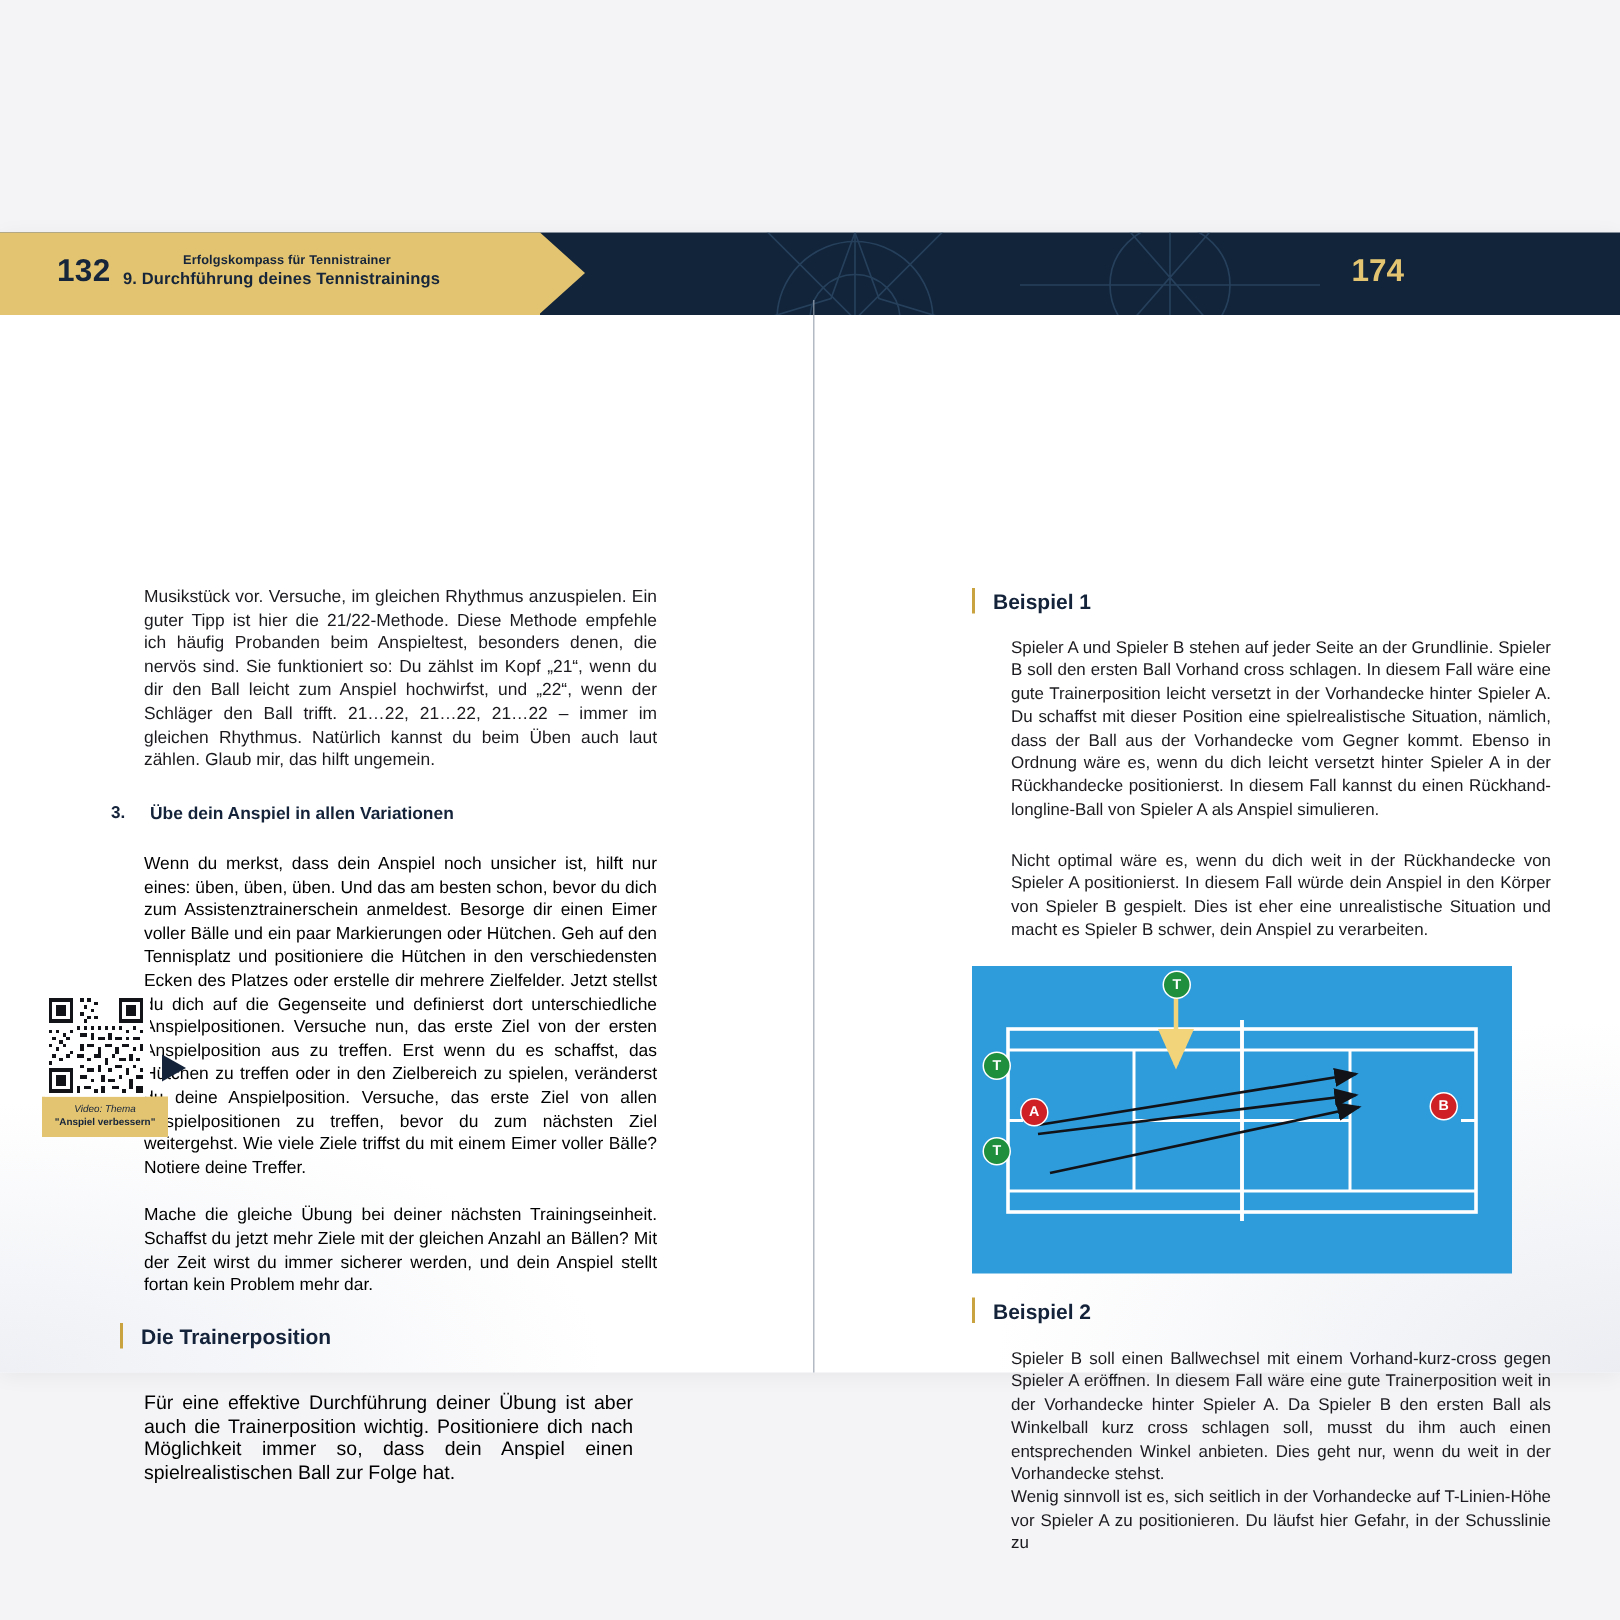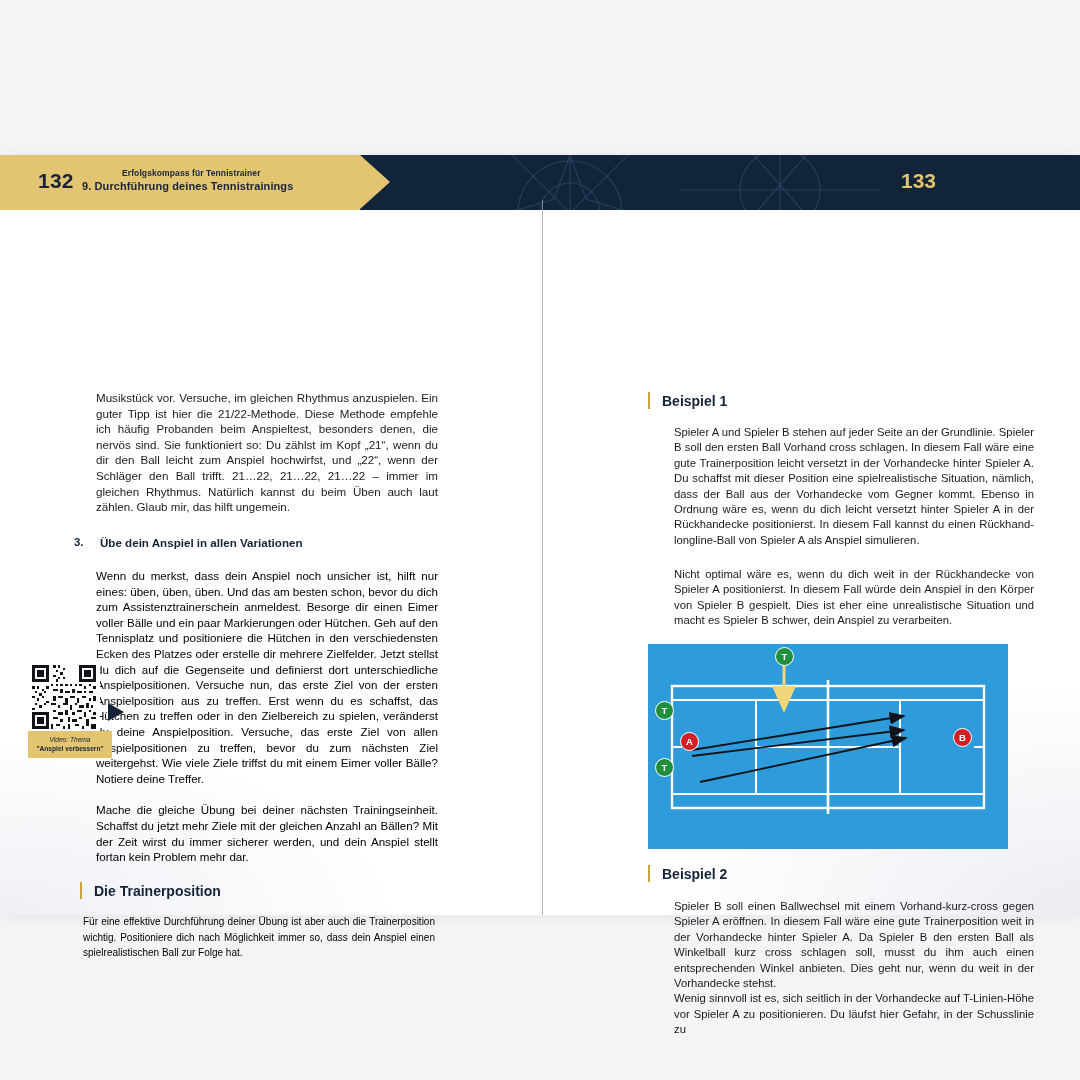--- a/index.html
+++ b/index.html
@@ -72,21 +72,21 @@
   .body2{position:absolute;left:96px;top:413px;width:342px;}
   .body2 p{margin:0 0 16px 0;text-align:justify;font-size:11.6px;line-height:15.6px;}
 
   .subhead{
     position:absolute;display:flex;align-items:center;gap:12px;
     font-size:14px;font-weight:bold;color:#14233a;
   }
   .subhead .bar{display:inline-block;width:2px;height:17px;background:#c9a33f;}
   .sh-trainer{left:80px;top:727px;}
   .after-sub{position:absolute;left:80px;top:756px;width:358px;}
-  .after-sub p{margin:3px;text-align:justify;font-size:10px;line-height:15.6px;}
+  .after-sub p{margin:16px;text-align:justify;font-size:13px;line-height:15.6px;}
 
   .sh-b1{left:648px;top:237px;}
   .sh-b2{left:648px;top:710px;}
 
   .r-para{position:absolute;left:648px;width:360px;font-size:11.3px;line-height:15.4px;color:#1b1b1f;text-align:justify;margin-left:26px;}
   .rp1{top:270px;}
   .rp2{top:412px;}
   .rp3{top:744px;}
 
   
@@ -140,21 +140,21 @@
           <circle cx="400" cy="95" r="40"></circle>
         </g>
       </svg>
     </div>
     <div class="hdr-gold"></div>
     <div class="pg-left">132</div>
     <div class="hdr-lines">
       <div class="hdr-l1">Erfolgskompass für Tennistrainer</div>
       <div class="hdr-l2">9. Durchführung deines Tennistrainings</div>
     </div>
-    <div class="pg-right">133</div>
+    <div class="pg-right">174</div>
   </div>
 
   <div class="gutter"></div>
   <div class="sheen"></div>
   <div class="sheen2"></div>
 
   <div class="col left-col">
     <p>Musikstück vor. Versuche, im gleichen Rhythmus anzuspielen. Ein guter Tipp ist hier die 21/22-Methode. Diese Methode empfehle ich häufig Probanden beim Anspieltest, besonders denen, die nervös sind. Sie funktioniert so: Du zählst im Kopf „21“, wenn du dir den Ball leicht zum Anspiel hochwirfst, und „22“, wenn der Schläger den Ball trifft. 21…22, 21…22, 21…22 – immer im gleichen Rhythmus. Natürlich kannst du beim Üben auch laut zählen. Glaub mir, das hilft ungemein.</p>
   </div>
 

